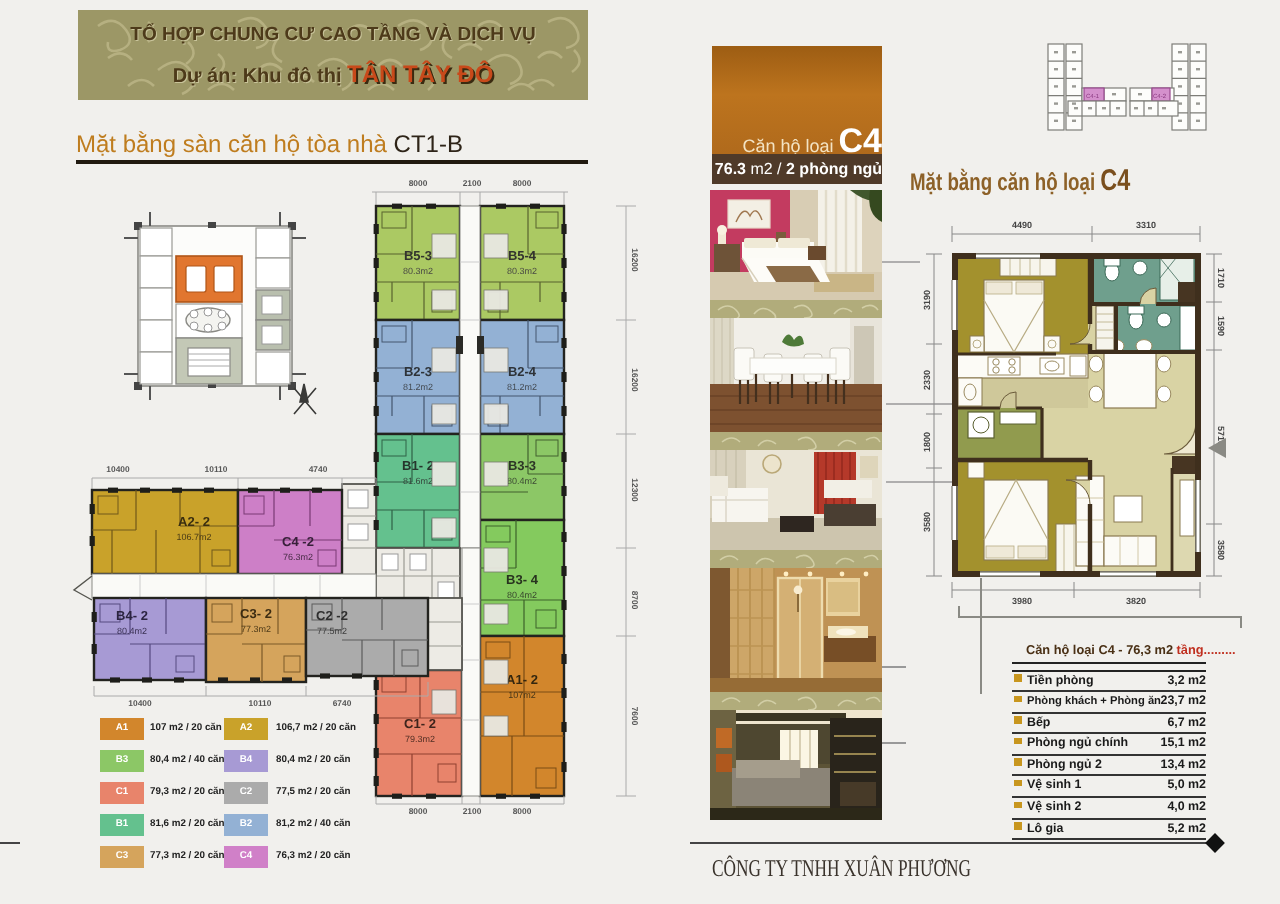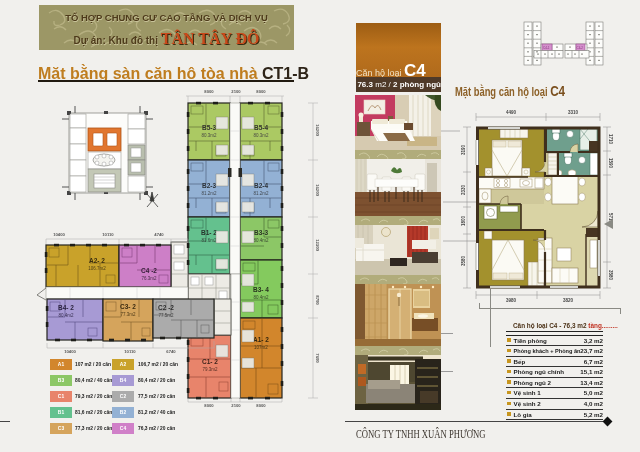--- a/index.html
+++ b/index.html
@@ -39,25 +39,25 @@
 <path d="M35 6 q6 5 0 10"></path>
 <path d="M90 30 q6 -6 12 0"></path>
 <path d="M150 28 q6 -6 12 0"></path>
 <path d="M190 20 q6 -6 12 0"></path>
 <path d="M230 24 q6 -6 12 0"></path>
 </g>
 </svg>
 
 <div class="abs" style="left:0;top:7px;width:255px;text-align:center;font-size:9.5px;font-weight:bold;color:#4d3a1a;text-shadow:0.5px 0.5px 0 #c8c39a;">TỔ HỢP CHUNG CƯ CAO TẦNG VÀ DỊCH VỤ</div>
 
-<div class="abs" style="left:0;top:25px;width:255px;text-align:center;font-size:10px;font-weight:bold;color:#4d3a1a;text-shadow:0.5px 0.5px 0 #c8c39a;">Dự án: Khu đô thị <span style="font-size:16px;color:#c8491a;text-shadow:1px 1px 0 #3a2a10;font-family:Liberation Serif, serif;">TÂN TÂY ĐÔ</span></div>
+<div class="abs" style="left:0;top:25px;width:255px;text-align:center;font-size:10px;font-weight:bold;color:#4d3a1a;text-shadow:0.5px 0.5px 0 #c8c39a;">Dự án: Khu đô thị <span style="font-size:12px;color:#c8491a;text-shadow:1px 1px 0 #3a2a10;">TÂN TÂY ĐÔ</span></div>
 </div>
 
 
-<div class="abs" style="left:38px;top:65px;font-size:16px;font-weight:bold;color:#bf7d1f;">Mặt bằng sàn căn hộ tòa nhà <span style="color:#2e2418;">CT1-B</span></div>
+<div class="abs" style="left:38px;top:65px;font-size:12px;font-weight:normal;color:#bf7d1f;">Mặt bằng sàn căn hộ tòa nhà <span style="color:#2e2418;">CT1-B</span></div>
 
 <div class="abs" style="left:38px;top:80px;width:256px;height:2px;background:#211a10;"></div>
 
 <svg class="abs" style="left:0px;top:84px;" width="340" height="328" viewBox="0 0 340 328">
 <g id="leftplan" transform="translate(0,-84)">
 
 <g>
 <rect x="69" y="113" width="77" height="80" fill="#fcfcfa" stroke="#8a8a85" stroke-width="0.8"></rect>
 <path d="M75 106 V113 M140 106 V113 M75 193 V200 M140 193 V200 M62 119 H69 M146 119 H153 M62 187 H69 M146 187 H153" stroke="#555" stroke-width="1"></path>
 <rect x="67" y="111" width="4" height="4" fill="#444"></rect>
@@ -420,21 +420,21 @@
 <div class="abs" style="left:138px;top:407px;height:11px;line-height:11px;color:#222;font-weight:bold;">81,2 m2 / 40 căn</div>
 
 <div class="abs" style="left:50px;top:423px;width:22px;height:11px;background:#d5a45c;color:#fff;font-weight:bold;text-align:center;line-height:11px;">C3</div>
 <div class="abs" style="left:75px;top:423px;height:11px;line-height:11px;color:#222;font-weight:bold;">77,3 m2 / 20 căn</div>
 
 <div class="abs" style="left:112px;top:423px;width:22px;height:11px;background:#d080c8;color:#fff;font-weight:bold;text-align:center;line-height:11px;">C4</div>
 <div class="abs" style="left:138px;top:423px;height:11px;line-height:11px;color:#222;font-weight:bold;">76,3 m2 / 20 căn</div>
 </div>
 
 <div class="abs" style="left:356px;top:23px;width:85px;height:54px;background:linear-gradient(180deg,#9d5d13,#bd741e 45%,#b06a1c);">
-<div class="abs" style="left:0;top:38px;width:85px;text-align:left;color:#f3e3c3;font-size:9px;">Căn hộ loại <span style="color:#ffffff;font-weight:bold;font-size:17px;">C4</span></div>
+<div class="abs" style="left:0;top:38px;width:85px;text-align:right;color:#f3e3c3;font-size:9px;">Căn hộ loại <span style="color:#ffffff;font-weight:bold;font-size:17px;">C4</span></div>
 </div>
 
 <div class="abs" style="left:356px;top:77px;width:85px;height:15px;background:#4f3a29;text-align:right;color:#fff;font-size:8px;font-weight:bold;line-height:15px;">76.3 <span style="font-weight:normal">m2 /</span> 2 phòng ngủ</div>
 
 <div id="photos" class="abs" style="left:355px;top:95px;width:86px;height:315px;">
 <svg width="86" height="315" viewBox="0 0 86 315">
 
 <g>
 <rect x="0" y="0" width="86" height="55" fill="#e6dfcd"></rect>
 <rect x="0" y="0" width="86" height="8" fill="#f0ebe0"></rect>

